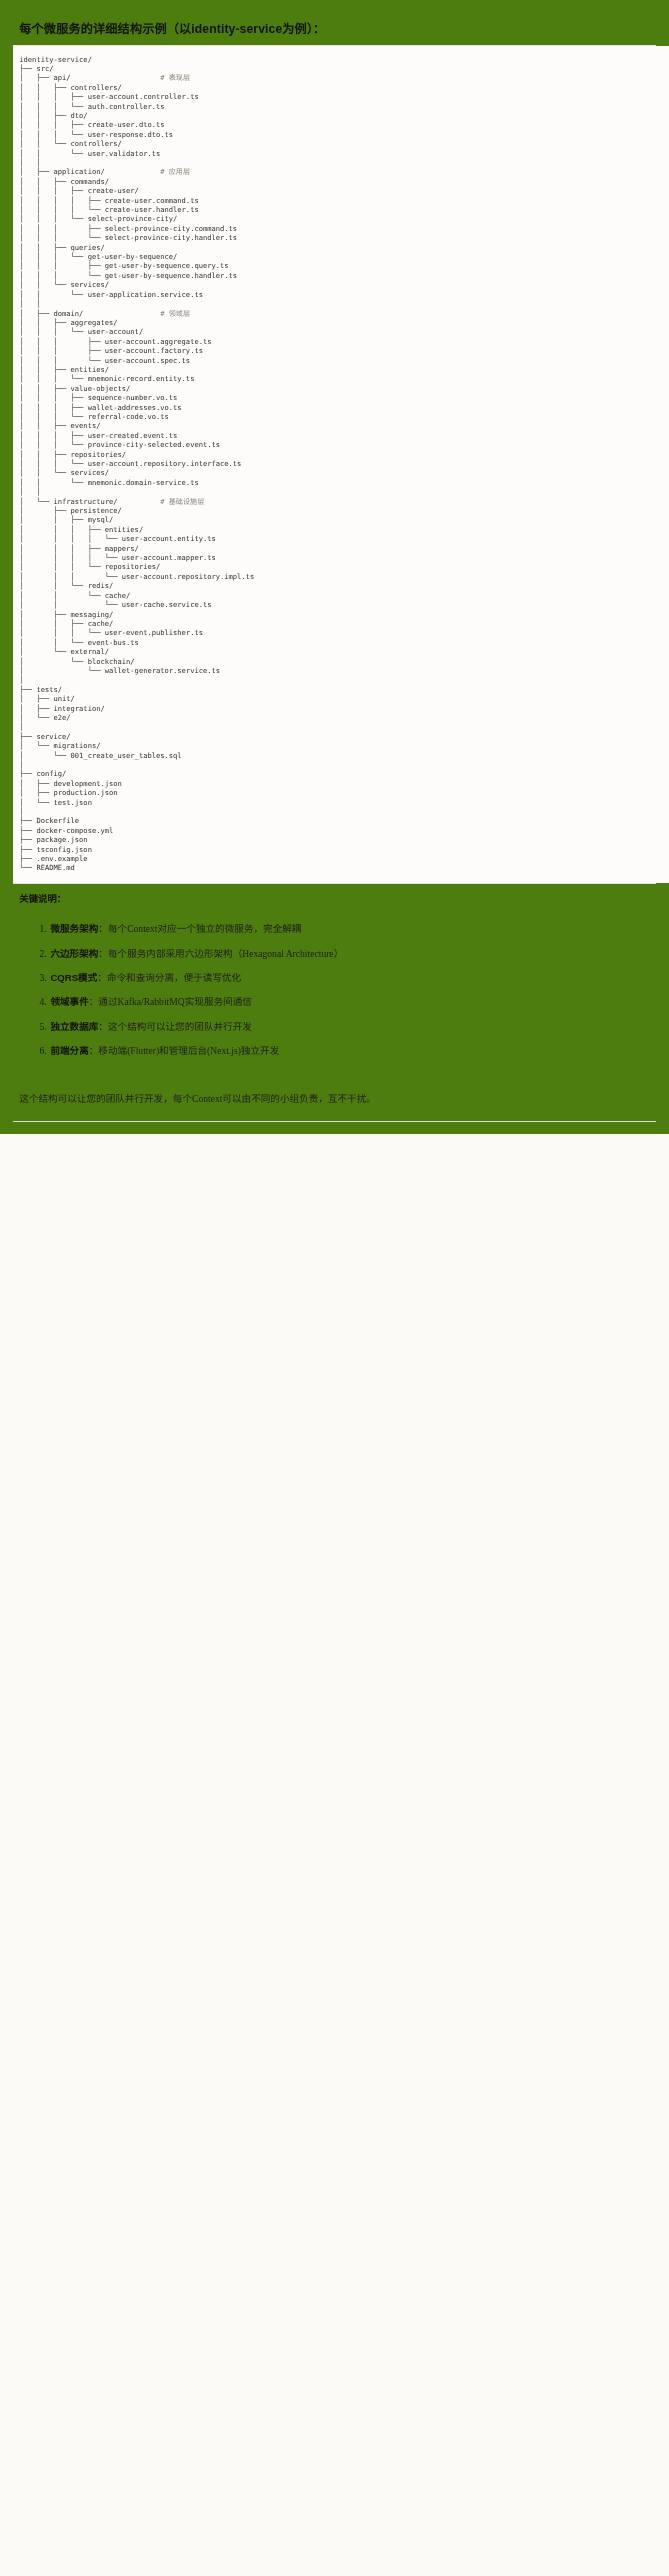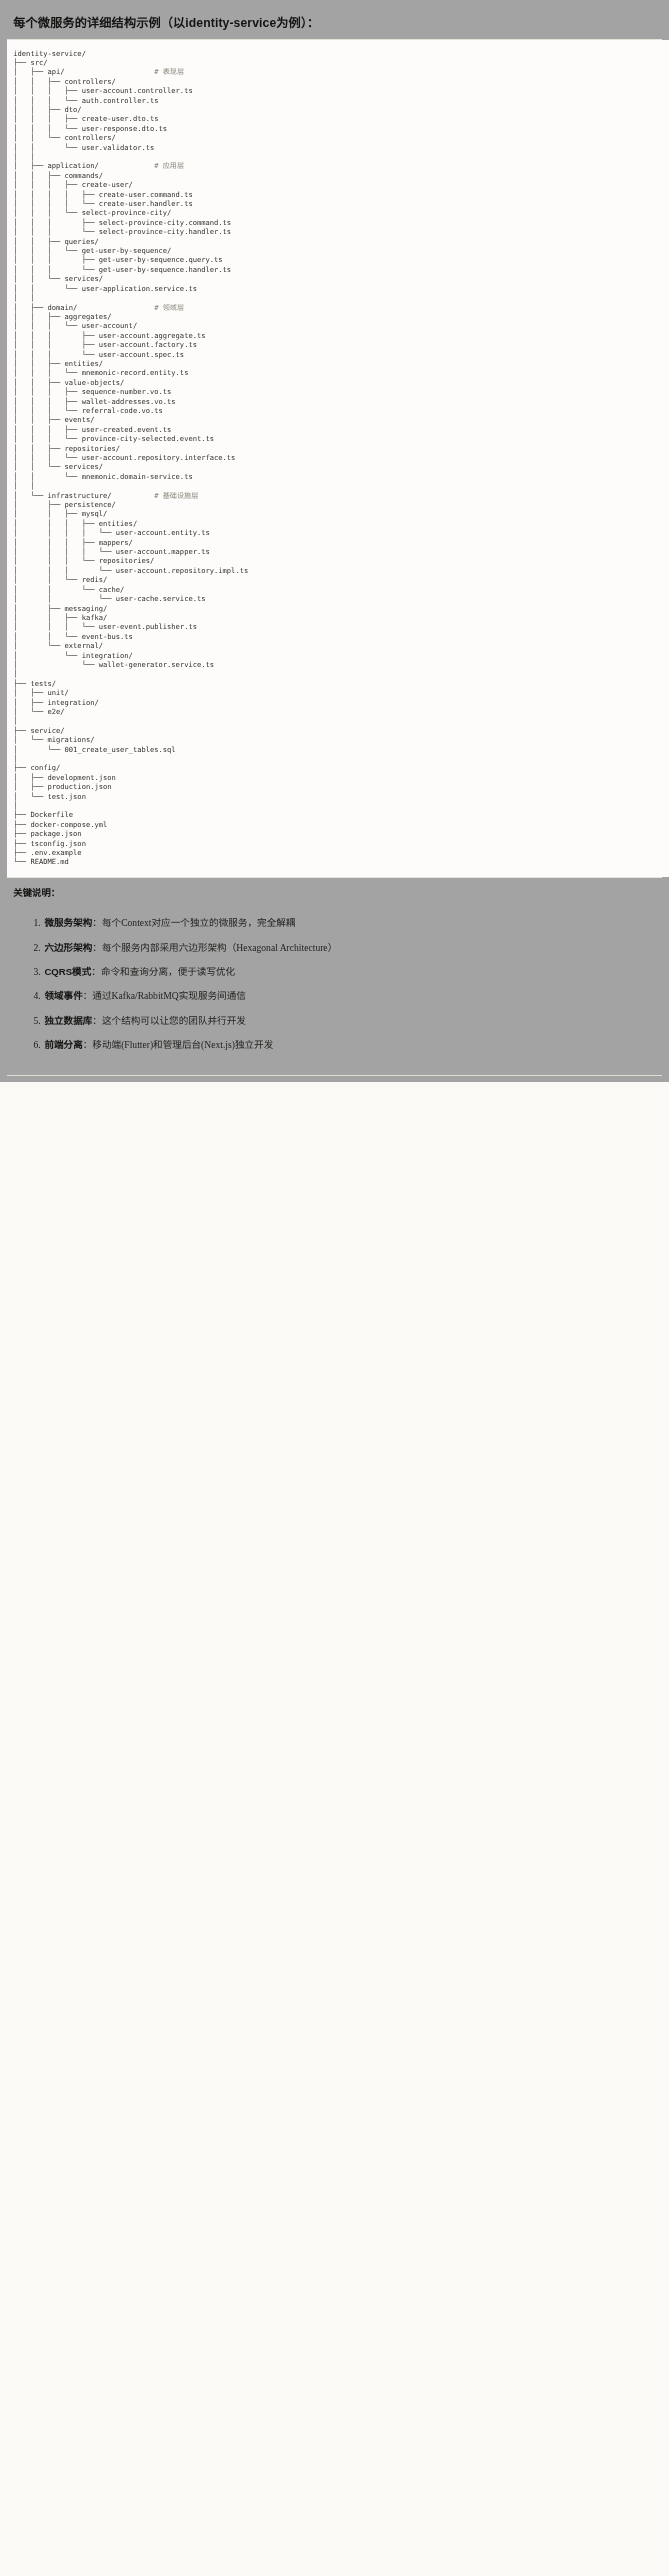--- a/index.html
+++ b/index.html
@@ -11,22 +11,22 @@
   body {
     width: 669px;
     font-family: "Liberation Serif", "DejaVu Serif", serif;
     color: #1a1a18;
     -webkit-font-smoothing: antialiased;
   }
 
   .page {
     width: 669px;
     box-sizing: border-box;
-    background: #a3a3a3;
-    padding: 7px;
+    background: #4d7c0f;
+    padding: 13px;
   }
 
   
   .doc-title {
     font-family: "Liberation Sans", "DejaVu Sans", sans-serif;
     font-weight: bold;
     font-size: 12.2px;
     line-height: 1.3;
     color: #141413;
     padding: 8.8px 7.5px 7.5px 6.3px;
@@ -177,25 +177,25 @@
 <span>│       │   │   ├── entities/</span>
 <span>│       │   │   │   └── user-account.entity.ts</span>
 <span>│       │   │   ├── mappers/</span>
 <span>│       │   │   │   └── user-account.mapper.ts</span>
 <span>│       │   │   └── repositories/</span>
 <span>│       │   │       └── user-account.repository.impl.ts</span>
 <span>│       │   └── redis/</span>
 <span>│       │       └── cache/</span>
 <span>│       │           └── user-cache.service.ts</span>
 <span>│       ├── messaging/</span>
-<span>│       │   ├── kafka/</span>
+<span>│       │   ├── cache/</span>
 <span>│       │   │   └── user-event.publisher.ts</span>
 <span>│       │   └── event-bus.ts</span>
 <span>│       └── external/</span>
-<span>│           └── integration/</span>
+<span>│           └── blockchain/</span>
 <span>│               └── wallet-generator.service.ts</span>
 <span>│</span>
 <span>├── tests/</span>
 <span>│   ├── unit/</span>
 <span>│   ├── integration/</span>
 <span>│   └── e2e/</span>
 <span>│</span>
 <span>├── service/</span>
 <span>│   └── migrations/</span>
 <span>│       └── 001_create_user_tables.sql</span>
@@ -220,17 +220,18 @@
     <ol class="kp-list" id="kp-list">
         <li><span class="kp-term">微服务架构</span><span class="kp-sep">：</span><span class="kp-desc">每个Context对应一个独立的微服务，完全解耦</span></li>
         <li><span class="kp-term">六边形架构</span><span class="kp-sep">：</span><span class="kp-desc">每个服务内部采用六边形架构（Hexagonal Architecture）</span></li>
         <li><span class="kp-term">CQRS模式</span><span class="kp-sep">：</span><span class="kp-desc">命令和查询分离，便于读写优化</span></li>
         <li><span class="kp-term">领域事件</span><span class="kp-sep">：</span><span class="kp-desc">通过Kafka/RabbitMQ实现服务间通信</span></li>
         <li><span class="kp-term">独立数据库</span><span class="kp-sep">：</span><span class="kp-desc">这个结构可以让您的团队并行开发</span></li>
         <li><span class="kp-term">前端分离</span><span class="kp-sep">：</span><span class="kp-desc">移动端(Flutter)和管理后台(Next.js)独立开发</span></li>
       </ol>
   </div>
 
+  <div class="closing">这个结构可以让您的团队并行开发，每个Context可以由不同的小组负责，互不干扰。</div>
 
   <div class="bottom-rule"></div>
 
 </div>
 
 
 </body></html>

